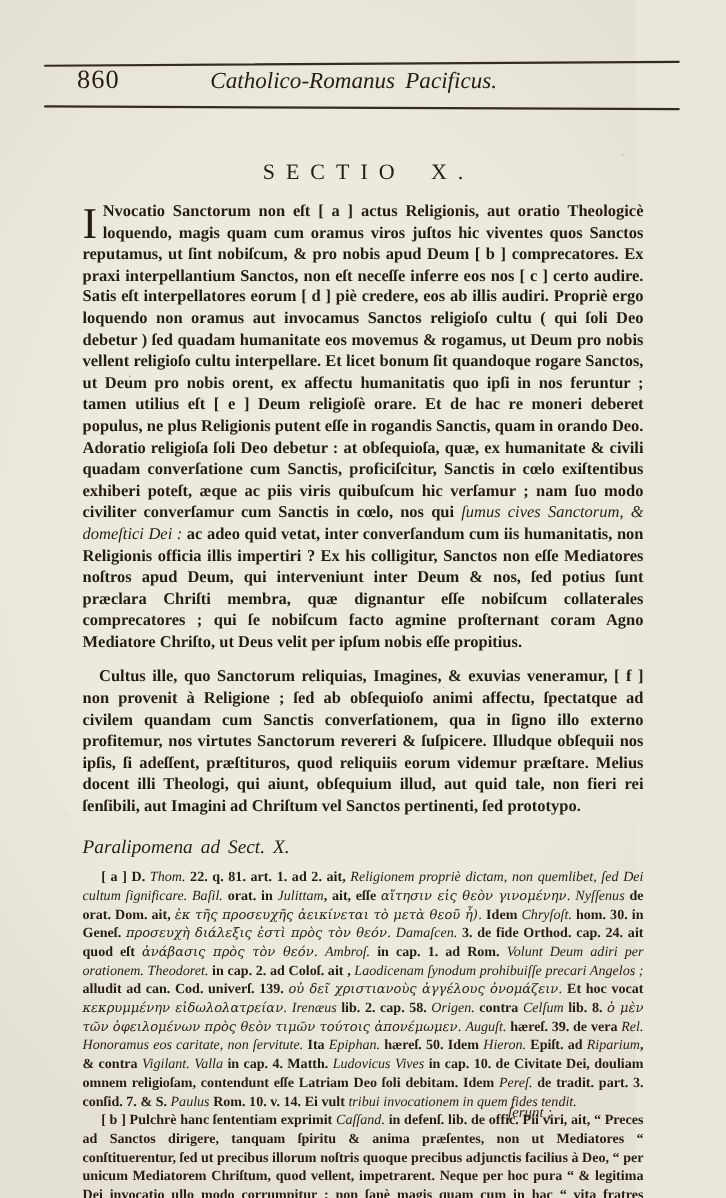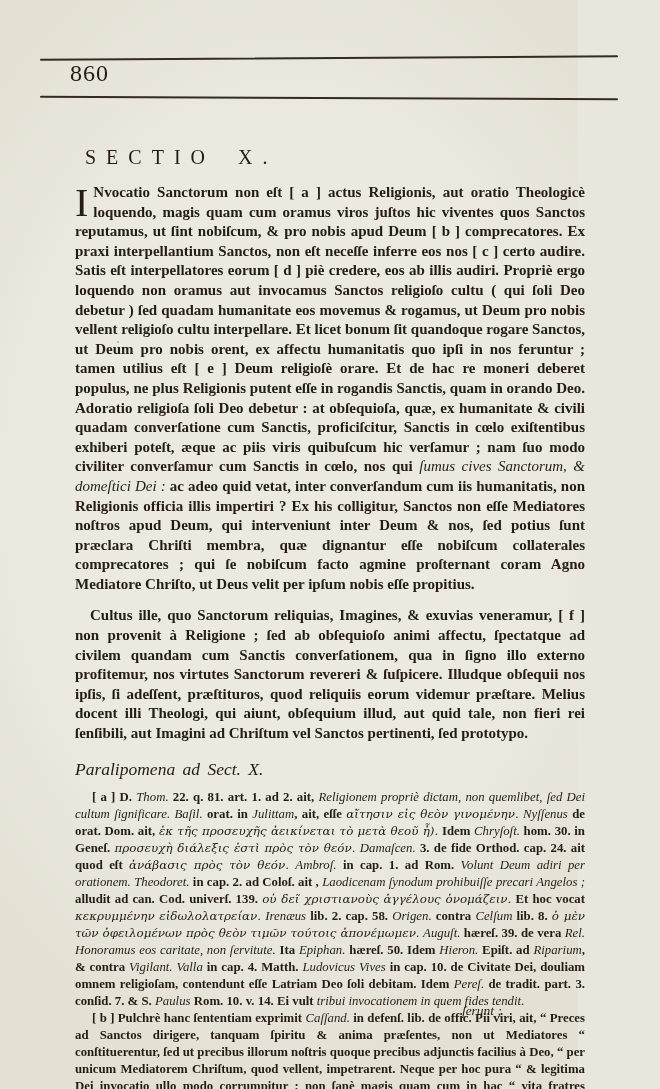--- a/index.html
+++ b/index.html
@@ -16,41 +16,42 @@
           radial-gradient(circle 1px at 60px 740px, rgba(50,38,24,.28) 50%, transparent 70%),
           radial-gradient(ellipse 420px 600px at 50% 45%, #ece9df 60%, #e4e0d4 100%);
         color:#241d13;}
   .rule{position:absolute;left:40px;width:578px;height:2px;background:#342c21;border-radius:1px;}
   .rule-top{top:57px;transform:rotate(-.35deg);}
   .rule-bottom{top:97px;transform:rotate(.25deg);}
   .pagenum{position:absolute;left:70px;top:60px;font-size:24px;letter-spacing:1px;}
   .running-title{position:absolute;left:95px;right:30px;top:61px;text-align:center;
         font-style:italic;font-size:21px;word-spacing:4px;}
   .content{position:absolute;left:75px;top:146px;width:510px;}
-  .sectio{margin:0 0 14px;font-weight:normal;font-size:20px;text-align:left;
+  .sectio{margin:0 0 14px;font-weight:normal;font-size:20px;text-align:center;
         letter-spacing:.5em;word-spacing:.4em;text-indent:.5em;}
   .subtitle{margin:0 0 22px;font-weight:normal;font-style:italic;font-size:16.5px;
         text-align:center;word-spacing:2px;}
   .bodypara{margin:0;font-size:15px;line-height:19.6px;text-align:justify;}
   .bodypara.indent{text-indent:15px;margin-top:12px;}
   .dropcap{float:left;font-size:40px;line-height:35px;padding:2px 5px 0 0;}
   .paralipomena{margin:15px 0 9px;font-weight:normal;font-style:italic;font-size:17.5px;
         text-align:left;word-spacing:3px;}
   .notepara{margin:0;font-size:12.8px;line-height:17px;text-align:justify;text-indent:17px;}
   .r-n{font-style:normal;font-weight:bold;}
   .r-i{font-style:italic;}
   .r-g{font-style:italic;font-family:"DejaVu Serif",serif;font-size:.93em;}
   .catchword{position:absolute;top:1003px;right:76px;font-style:italic;font-size:13.5px;margin-left:12px;}
 </style>
 </head>
 <body>
 
 <div class="page">
   <div class="rule rule-top"></div>
   <div class="pagenum">860</div>
+  <div class="running-title">Catholico-Romanus Pacificus.</div>
   <div class="rule rule-bottom"></div>
 
   <div class="content">
     <h1 class="sectio">SECTIO X.</h1>
     <div id="body-paragraphs">
         <p class="bodypara"><span class="dropcap">I</span><span class="r-n">Nvocatio Sanctorum non eſt [ a ] actus Religionis, aut oratio Theologicè loquendo, magis quam cum oramus viros juſtos hic viventes quos Sanctos reputamus, ut ſint nobiſcum, &amp; pro nobis apud Deum [ b ] comprecatores. Ex praxi interpellantium Sanctos, non eſt neceſſe inferre eos nos [ c ] certo audire. Satis eſt interpellatores eorum [ d ] piè credere, eos ab illis audiri. Propriè ergo loquendo non oramus aut invocamus Sanctos religioſo cultu ( qui ſoli Deo debetur ) ſed quadam humanitate eos movemus &amp; rogamus, ut Deum pro nobis vellent religioſo cultu interpellare. Et licet bonum ſit quandoque rogare Sanctos, ut Deum pro nobis orent, ex affectu humanitatis quo ipſi in nos feruntur ; tamen utilius eſt [ e ] Deum religioſè orare. Et de hac re moneri deberet populus, ne plus Religionis putent eſſe in rogandis Sanctis, quam in orando Deo. Adoratio religioſa ſoli Deo debetur : at obſequioſa, quæ, ex humanitate &amp; civili quadam converſatione cum Sanctis, proficiſcitur, Sanctis in cœlo exiſtentibus exhiberi poteſt, æque ac piis viris quibuſcum hic verſamur ; nam ſuo modo civiliter converſamur cum Sanctis in cœlo, nos qui </span><span class="r-i">ſumus cives Sanctorum, &amp; domeſtici Dei :</span><span class="r-n"> ac adeo quid vetat, inter converſandum cum iis humanitatis, non Religionis officia illis impertiri ? Ex his colligitur, Sanctos non eſſe Mediatores noſtros apud Deum, qui interveniunt inter Deum &amp; nos, ſed potius ſunt præclara Chriſti membra, quæ dignantur eſſe nobiſcum collaterales comprecatores ; qui ſe nobiſcum facto agmine proſternant coram Agno Mediatore Chriſto, ut Deus velit per ipſum nobis eſſe propitius.</span></p>
         <p class="bodypara indent"><span class="r-n">Cultus ille, quo Sanctorum reliquias, Imagines, &amp; exuvias veneramur, [ f ] non provenit à Religione ; ſed ab obſequioſo animi affectu, ſpectatque ad civilem quandam cum Sanctis converſationem, qua in ſigno illo externo profitemur, nos virtutes Sanctorum revereri &amp; ſuſpicere. Illudque obſequii nos ipſis, ſi adeſſent, præſtituros, quod reliquiis eorum videmur præſtare. Melius docent illi Theologi, qui aiunt, obſequium illud, aut quid tale, non fieri rei ſenſibili, aut Imagini ad Chriſtum vel Sanctos pertinenti, ſed prototypo.</span></p>
       </div>
     <h3 class="paralipomena">Paralipomena ad Sect. X.</h3>
     <div id="notes">

